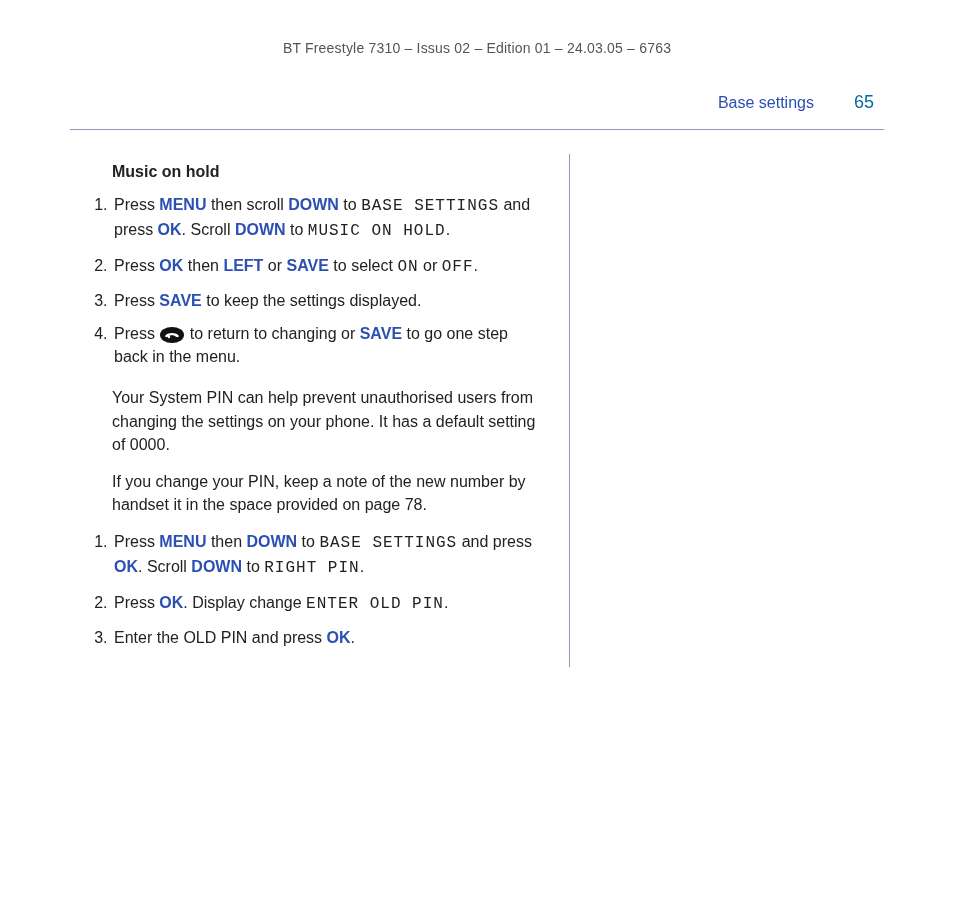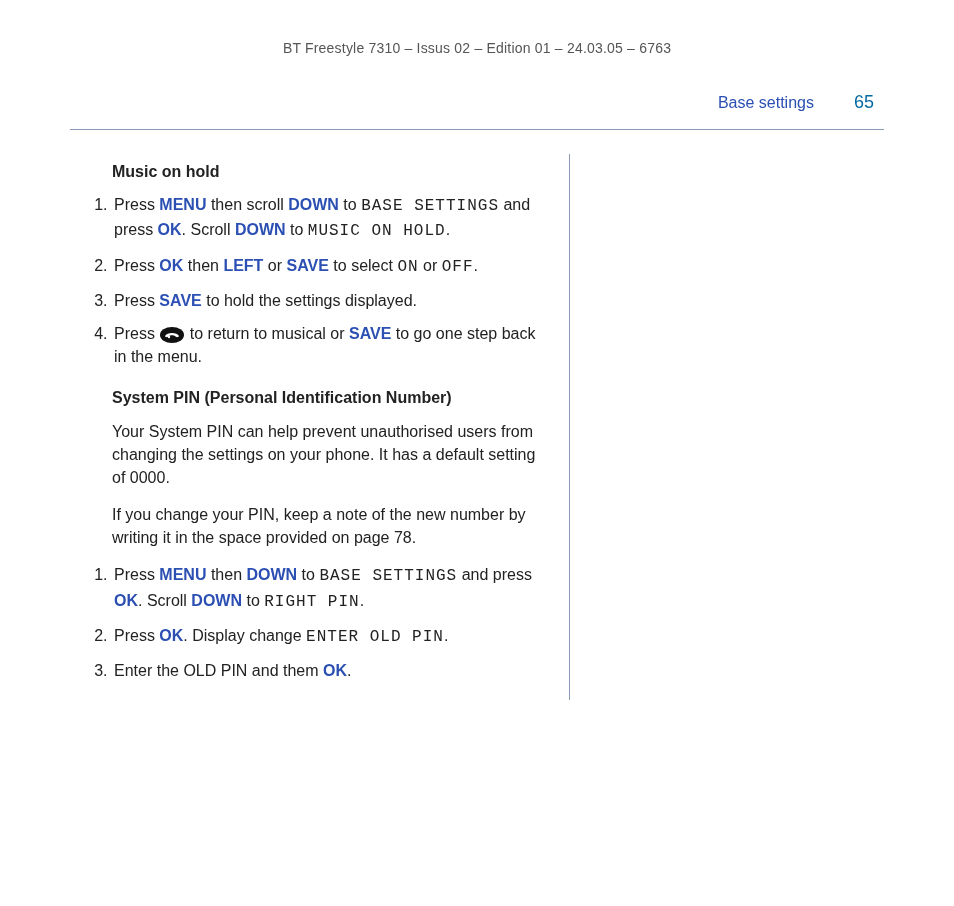--- a/index.html
+++ b/index.html
@@ -107,45 +107,44 @@
       <div class="h first">Music on hold</div>
 
       <ol class="steps">
         <li>
           <span>Press </span><span class="key">MENU</span><span> then scroll </span><span class="key">DOWN</span><span> to </span><span class="lcd">BASE SETTINGS</span><span> and press </span><span class="key">OK</span><span>. Scroll </span><span class="key">DOWN</span><span> to </span><span class="lcd">MUSIC ON HOLD</span><span>.</span>
         </li>
         <li>
           <span>Press </span><span class="key">OK</span><span> then </span><span class="key">LEFT</span><span> or </span><span class="key">SAVE</span><span> to select </span><span class="lcd">ON</span><span> or </span><span class="lcd">OFF</span><span>.</span>
         </li>
         <li>
-          <span>Press </span><span class="key">SAVE</span><span> to hold the settings displayed.</span>
+          <span>Press </span><span class="key">SAVE</span><span> to keep the settings displayed.</span>
         </li>
         <li>
           <span>Press </span><span class="icon-key"><svg viewBox="0 0 26 18">
                 <ellipse cx="13" cy="9" rx="12" ry="8" fill="#111"></ellipse>
                 <ellipse cx="10" cy="11" rx="1.2" ry="1.2" fill="#fff"></ellipse>
                 <path d="M6 10 C 8 6, 18 6, 20 10 C 19 12, 17 11, 16 10 C 15 9, 11 9, 10 10 C 9 11, 7 12, 6 10 Z" fill="#fff"></path>
-              </svg></span><span> to return to musical or </span><span class="key">SAVE</span><span> to go one step back in the menu.</span>
+              </svg></span><span> to return to changing or </span><span class="key">SAVE</span><span> to go one step back in the menu.</span>
         </li>
       </ol>
 
-      <div class="h">System PIN (Personal Identification Number)</div>
       <p class="para">Your System PIN can help prevent unauthorised users from changing the settings on your phone. It has a default setting of 0000.</p>
       <p class="para">
-        <span>If you change your PIN, keep a note of the new number by writing it in the space provided on </span><span class="pageref">page 78</span><span>.</span>
+        <span>If you change your PIN, keep a note of the new number by handset it in the space provided on </span><span class="pageref">page 78</span><span>.</span>
       </p>
 
       <ol class="steps">
         <li>
           <span>Press </span><span class="key">MENU</span><span> then </span><span class="key">DOWN</span><span> to </span><span class="lcd">BASE SETTINGS</span><span> and press </span><span class="key">OK</span><span>. Scroll </span><span class="key">DOWN</span><span> to </span><span class="lcd">RIGHT PIN</span><span>.</span>
         </li>
         <li>
           <span>Press </span><span class="key">OK</span><span>. Display change </span><span class="lcd">ENTER OLD PIN</span><span>.</span>
         </li>
         <li>
-          <span>Enter the OLD PIN and them </span><span class="key">OK</span><span>.</span>
+          <span>Enter the OLD PIN and press </span><span class="key">OK</span><span>.</span>
         </li>
       </ol>
 
     </div>
     <div class="col-right"></div>
   </div>
 </div>
 
 </body></html>

